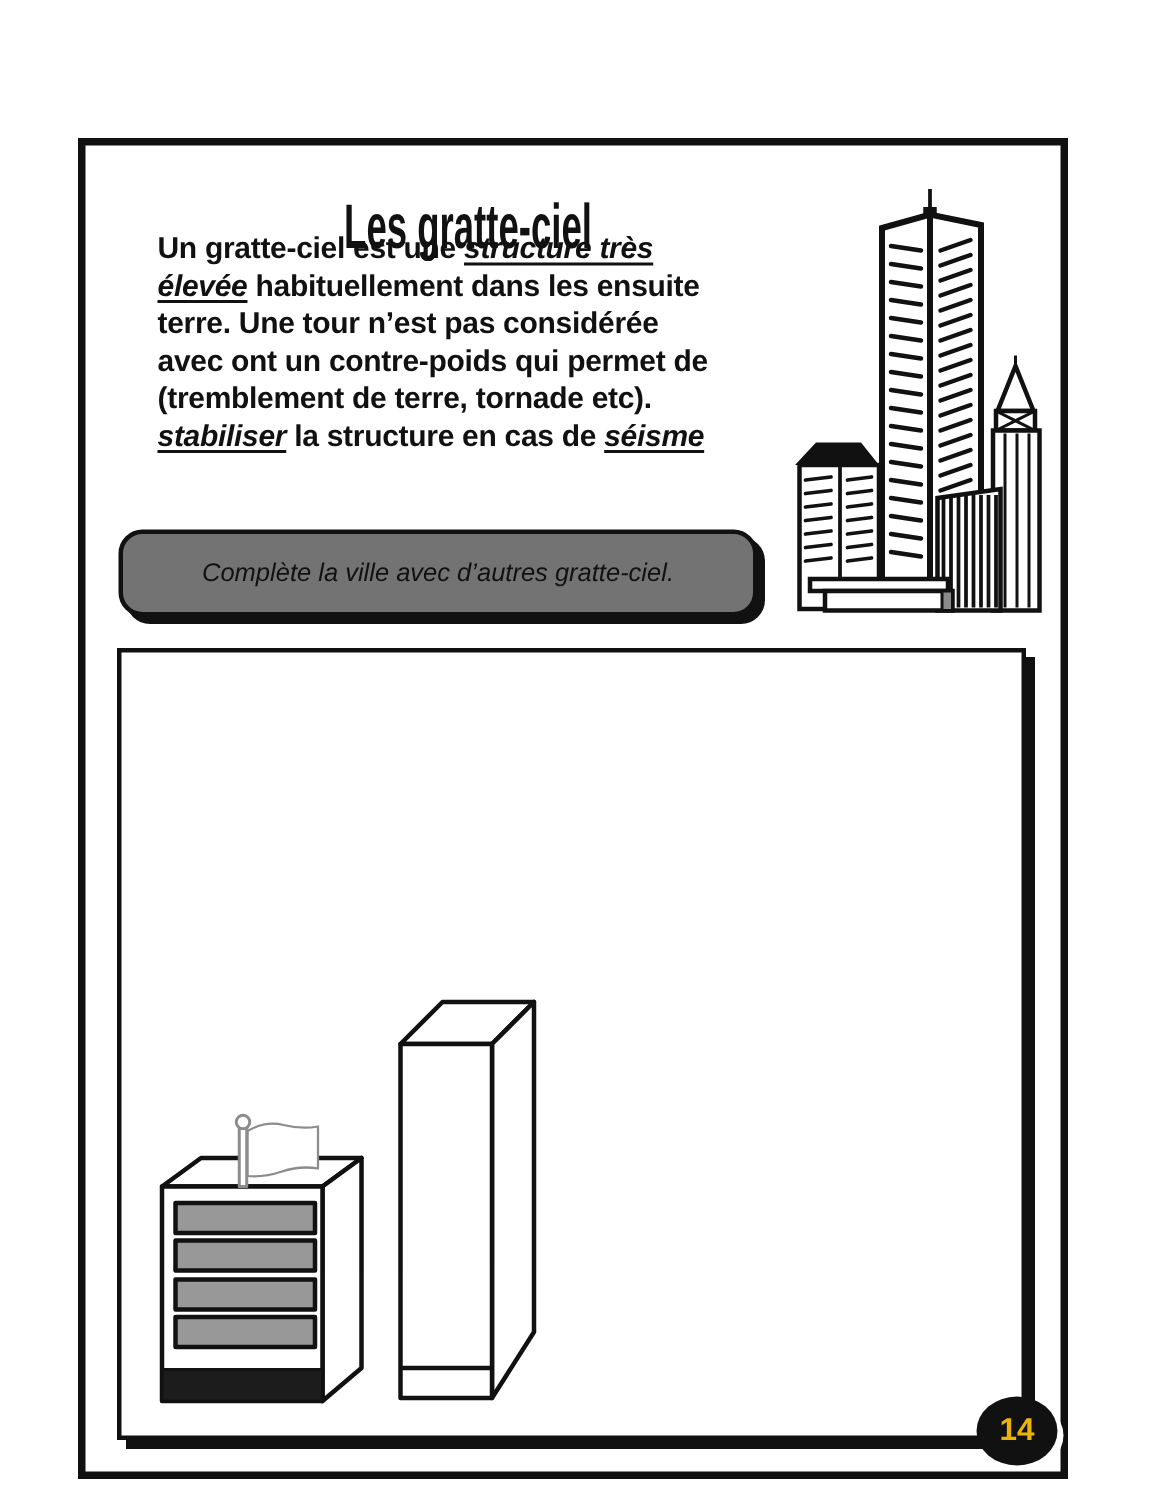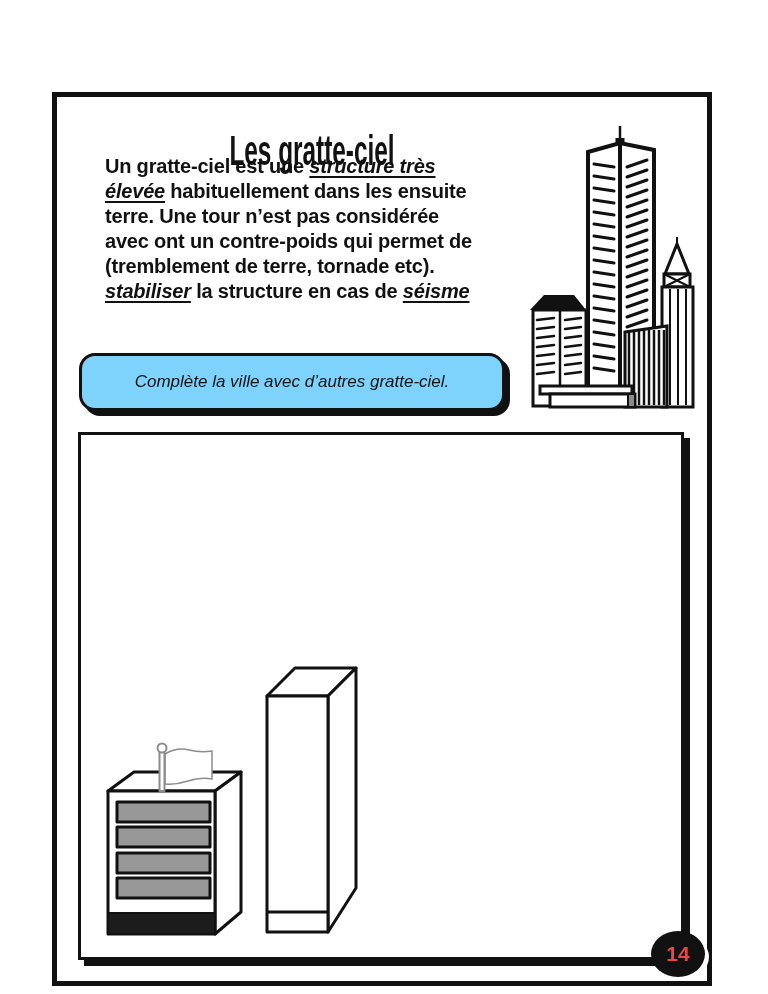--- a/index.html
+++ b/index.html
@@ -11,31 +11,31 @@
          text-align:center;font-weight:bold;font-size:42px;letter-spacing:0px;
          transform:scaleX(0.58);transform-origin:50% 50%;white-space:nowrap;}
   .intro{position:absolute;left:48px;top:57px;font-size:20px;line-height:25px;
          letter-spacing:-0.2px;font-weight:bold;}
   .intro .line{white-space:nowrap;}
   .intro .emph{font-style:italic;text-decoration:underline;
                text-decoration-thickness:1.5px;text-underline-offset:3px;}
   .skyline{position:absolute;left:471px;top:27px;width:170px;height:288px;}
   .instruction{position:absolute;left:22px;top:256px;width:426px;height:58px;
          border:3px solid var(--ink);border-radius:16px;box-sizing:border-box;
-         box-shadow:5px 5px 0 var(--ink);background:#7dd3fc;
+         box-shadow:5px 5px 0 var(--ink);background:#737373;
          display:flex;flex-direction:column;justify-content:center;align-items:center;
          font-style:italic;font-size:17px;line-height:22px;text-align:right;}
   .canvas-box{position:absolute;left:21px;top:335px;width:606px;height:528px;
          border:3px solid var(--ink);box-sizing:border-box;
          box-shadow:6px 6px 0 var(--ink);background:#fff;}
   .canvas-box svg{position:absolute;left:0;top:0;width:100%;height:100%;}
   .badge{position:absolute;left:594px;top:834px;width:54px;height:46px;
          background:var(--ink);border-radius:50%;box-shadow:4px 3px 0 #fff;
          display:flex;align-items:center;justify-content:center;z-index:5;}
-  .badge span{color:#ef4444;font-size:21px;font-weight:600;}
+  .badge span{color:#eab308;font-size:21px;font-weight:600;}
   
   .ink-s{stroke:var(--ink);fill:none;}
   .ink-f{fill:var(--ink);stroke:none;}
   .white-f{fill:#fff;stroke:var(--ink);}
   .win-band{fill:var(--window-gray);stroke:var(--ink);stroke-width:3;}
   .base-f{fill:var(--base-black);stroke:var(--ink);stroke-width:2;}
   .flag-s{stroke:var(--flag-outline);fill:#fff;}
   .gray-f{fill:var(--shade-gray);stroke:var(--ink);stroke-width:2;}
 </style>
 </head>

